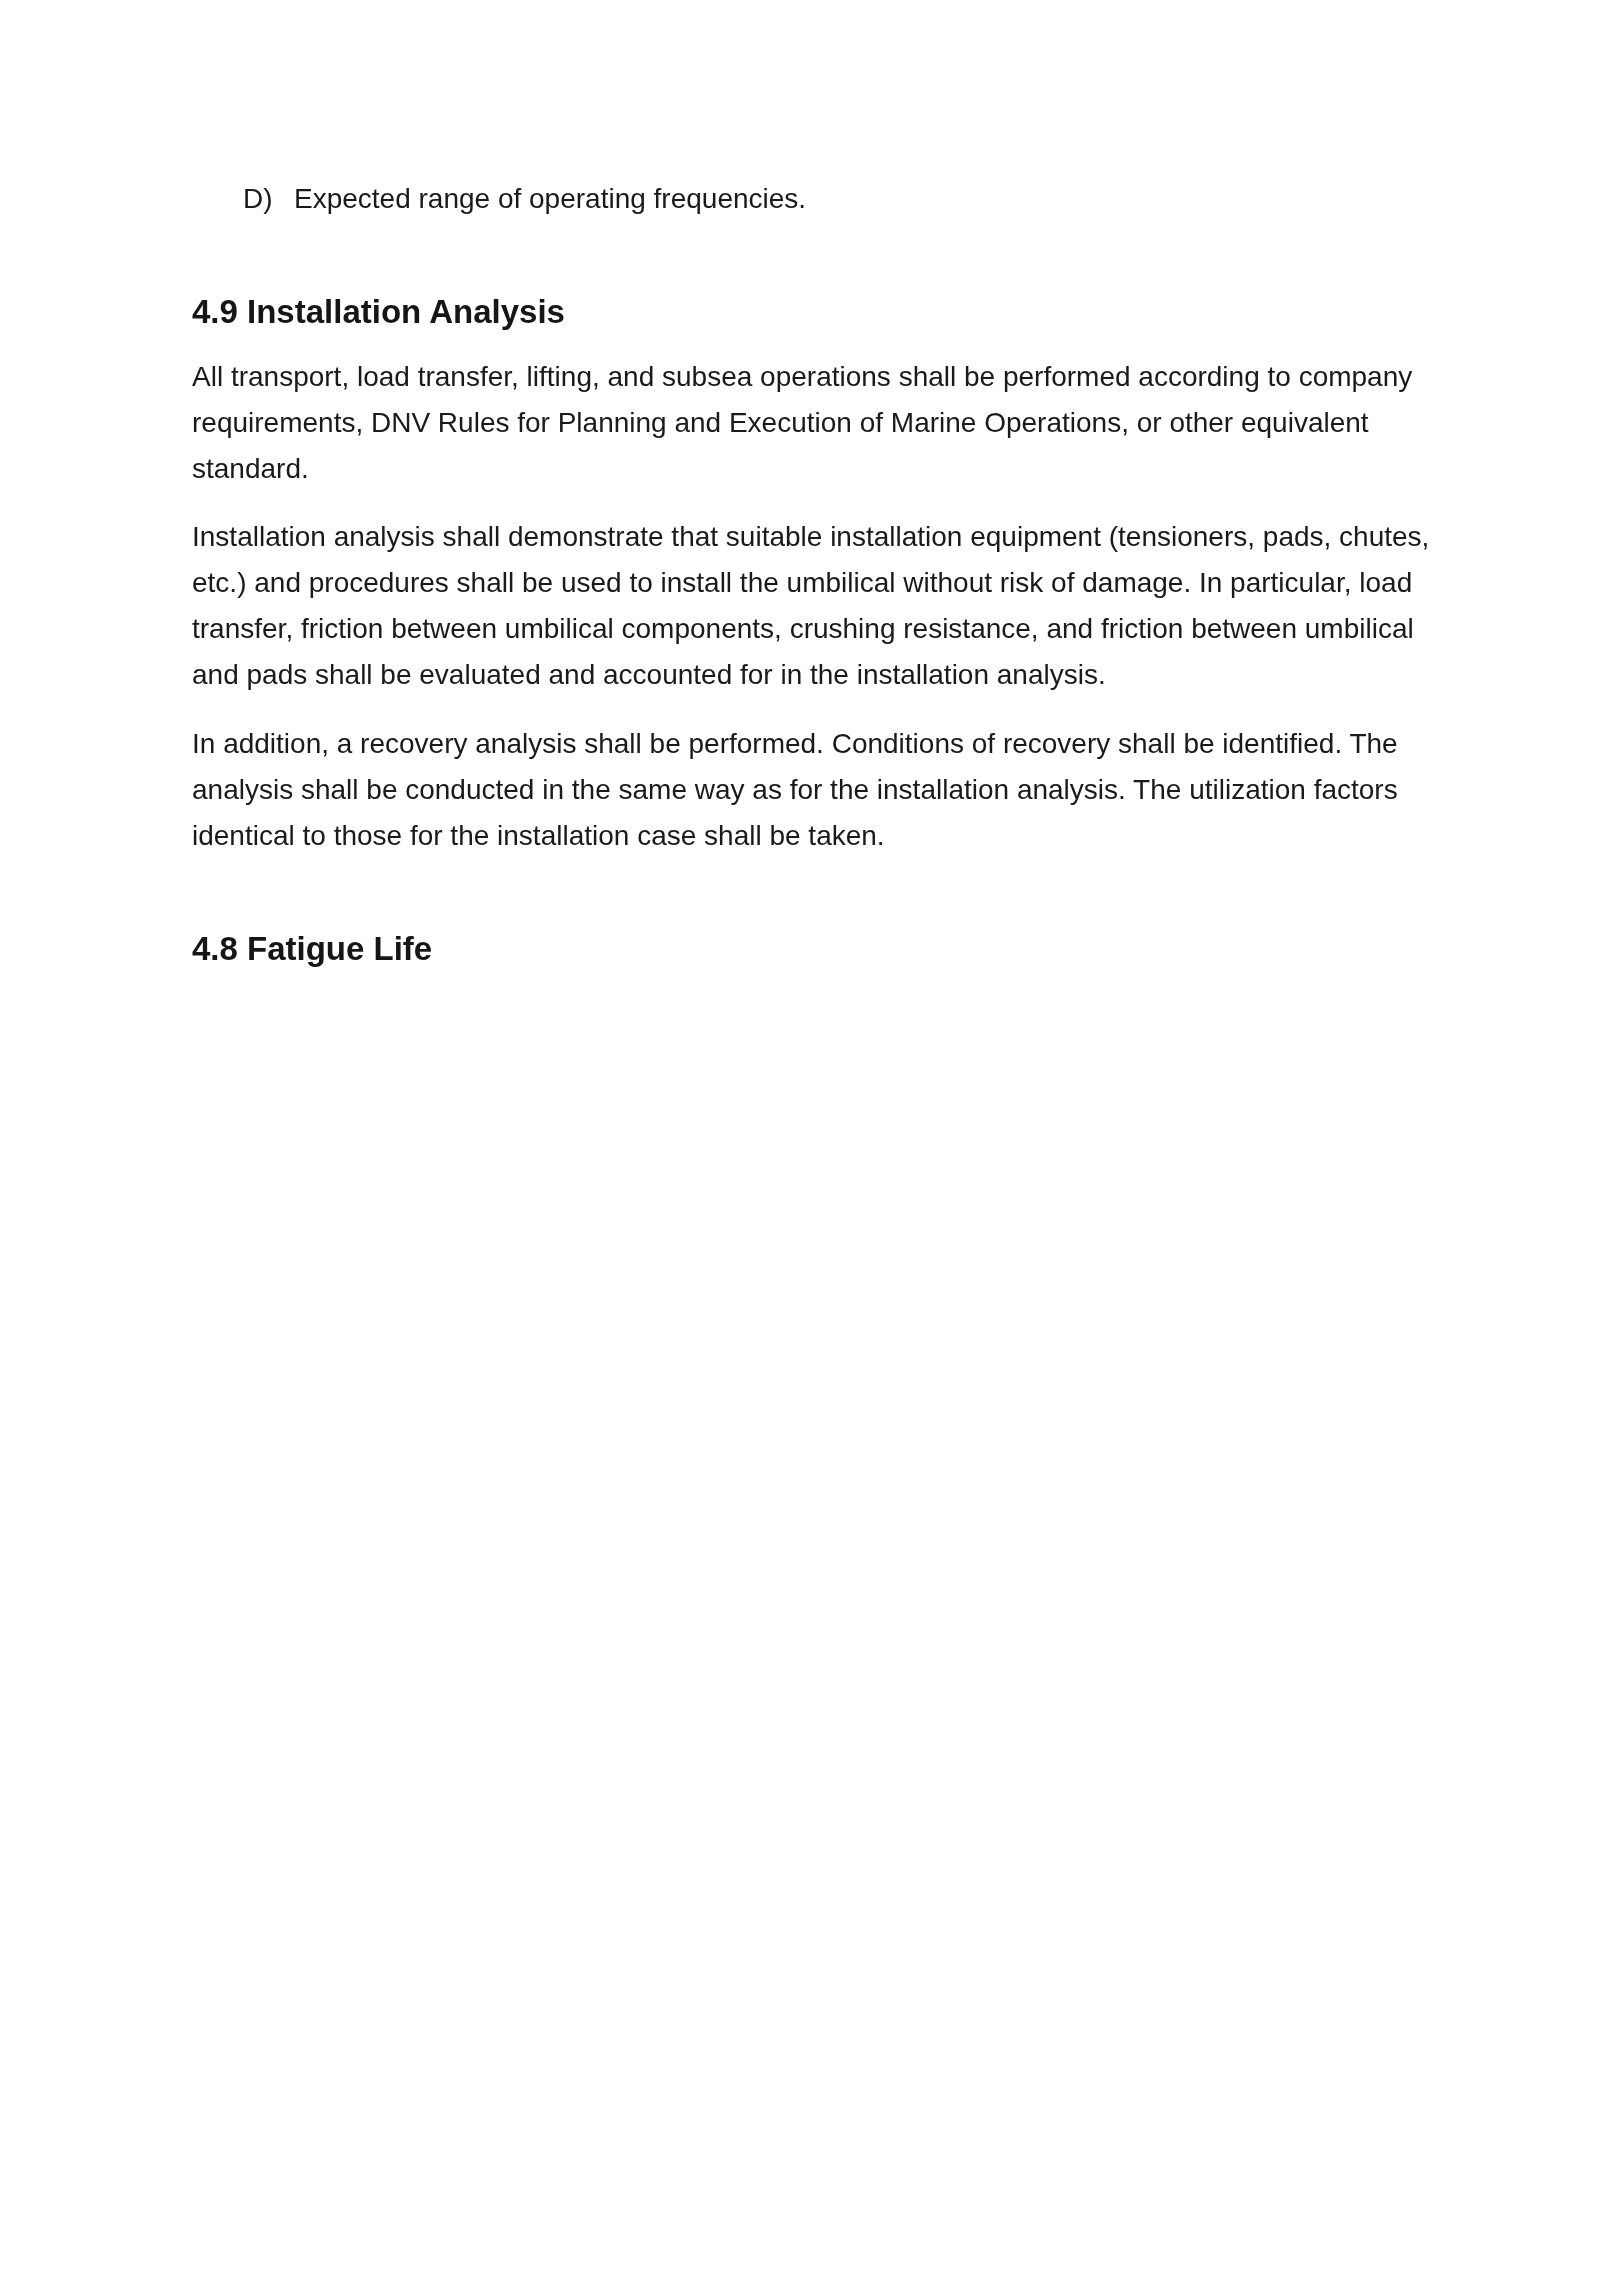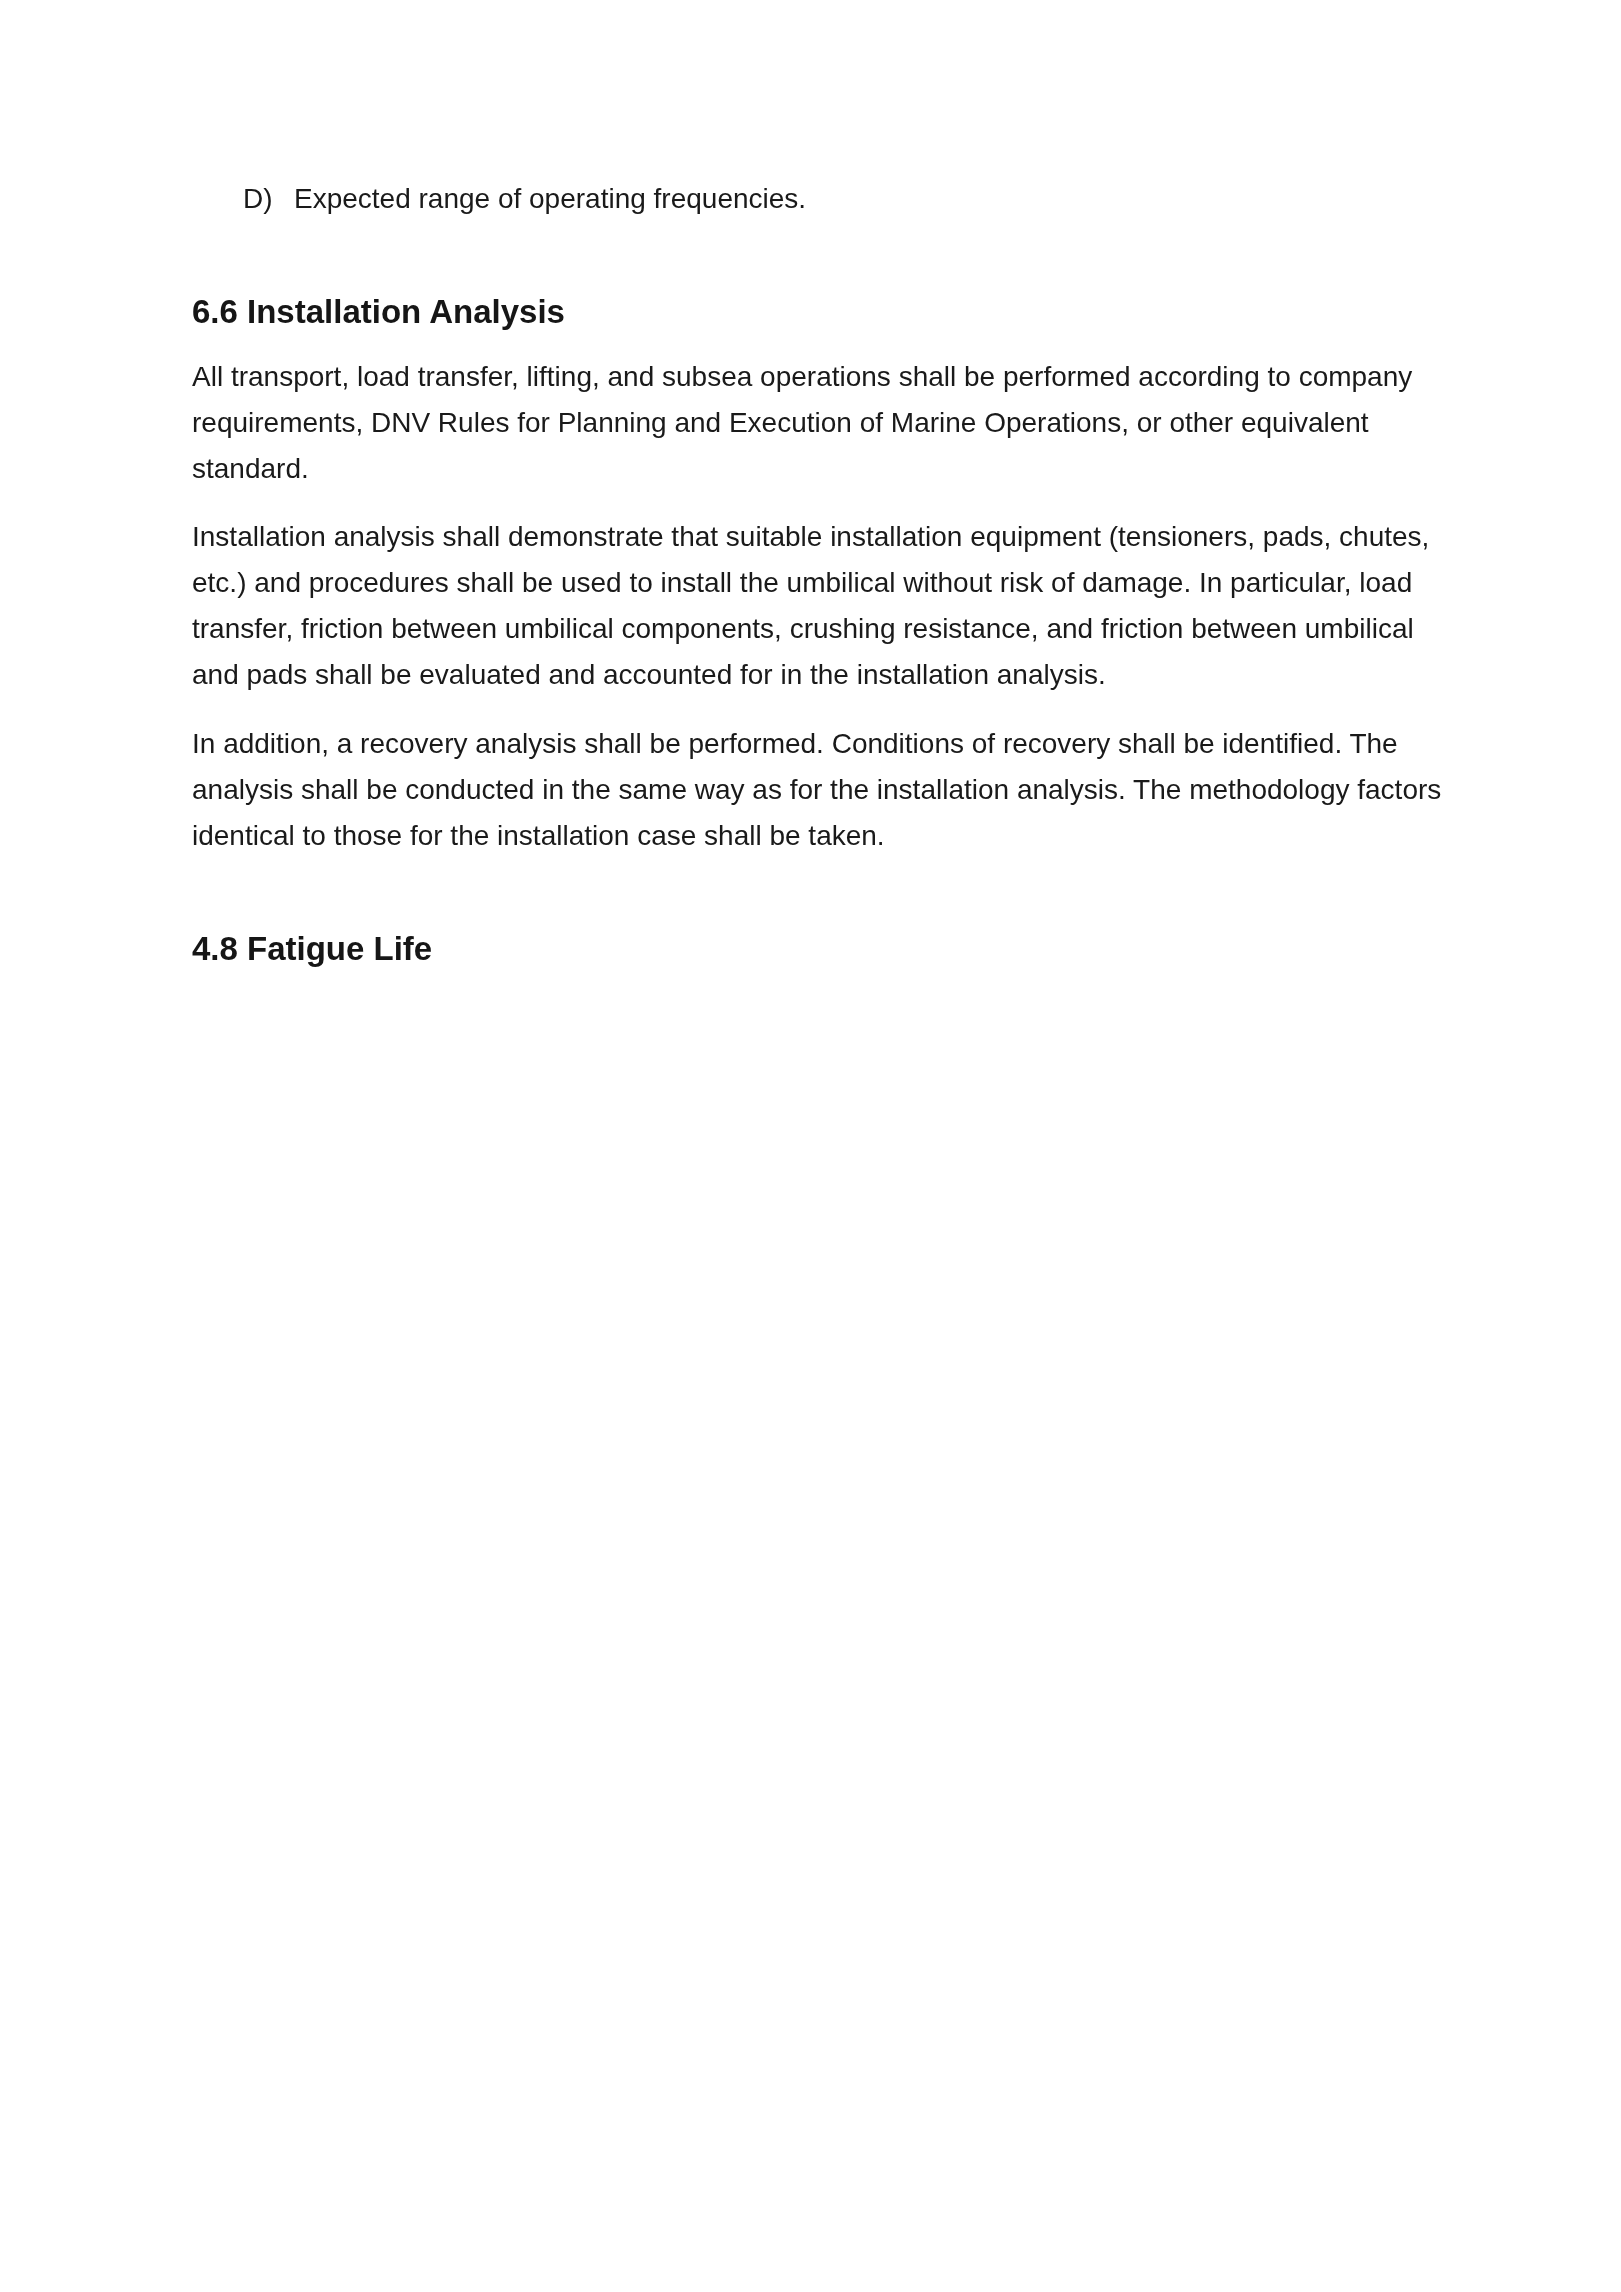--- a/index.html
+++ b/index.html
@@ -53,27 +53,27 @@
 
 <div class="page">
 
   <div class="para indented list-item">
     <span class="list-label">D)</span>
     <span class="list-text">Expected range of operating frequencies.</span>
   </div>
 
 
 
-  <h2 class="section-heading">6.6 Installation Analysis</h2>
+  <h2 class="section-heading">4.9 Installation Analysis</h2>
 
   <p class="para">All transport, load transfer, lifting, and subsea operations shall be performed according to company requirements, DNV Rules for Planning and Execution of Marine Operations, or other equivalent standard.</p>
 
   <p class="para">Installation analysis shall demonstrate that suitable installation equipment (tensioners, pads, chutes, etc.) and procedures shall be used to install the umbilical without risk of damage. In particular, load transfer, friction between umbilical components, crushing resistance, and friction between umbilical and pads shall be evaluated and accounted for in the installation analysis.</p>
 
-  <p class="para">In addition, a recovery analysis shall be performed. Conditions of recovery shall be identified. The analysis shall be conducted in the same way as for the installation analysis. The methodology factors identical to those for the installation case shall be taken.</p>
+  <p class="para">In addition, a recovery analysis shall be performed. Conditions of recovery shall be identified. The analysis shall be conducted in the same way as for the installation analysis. The utilization factors identical to those for the installation case shall be taken.</p>
 
   <h2 class="section-heading">4.8 Fatigue Life</h2>
 
 
 
 
 </div>
 
 
 </body></html>

